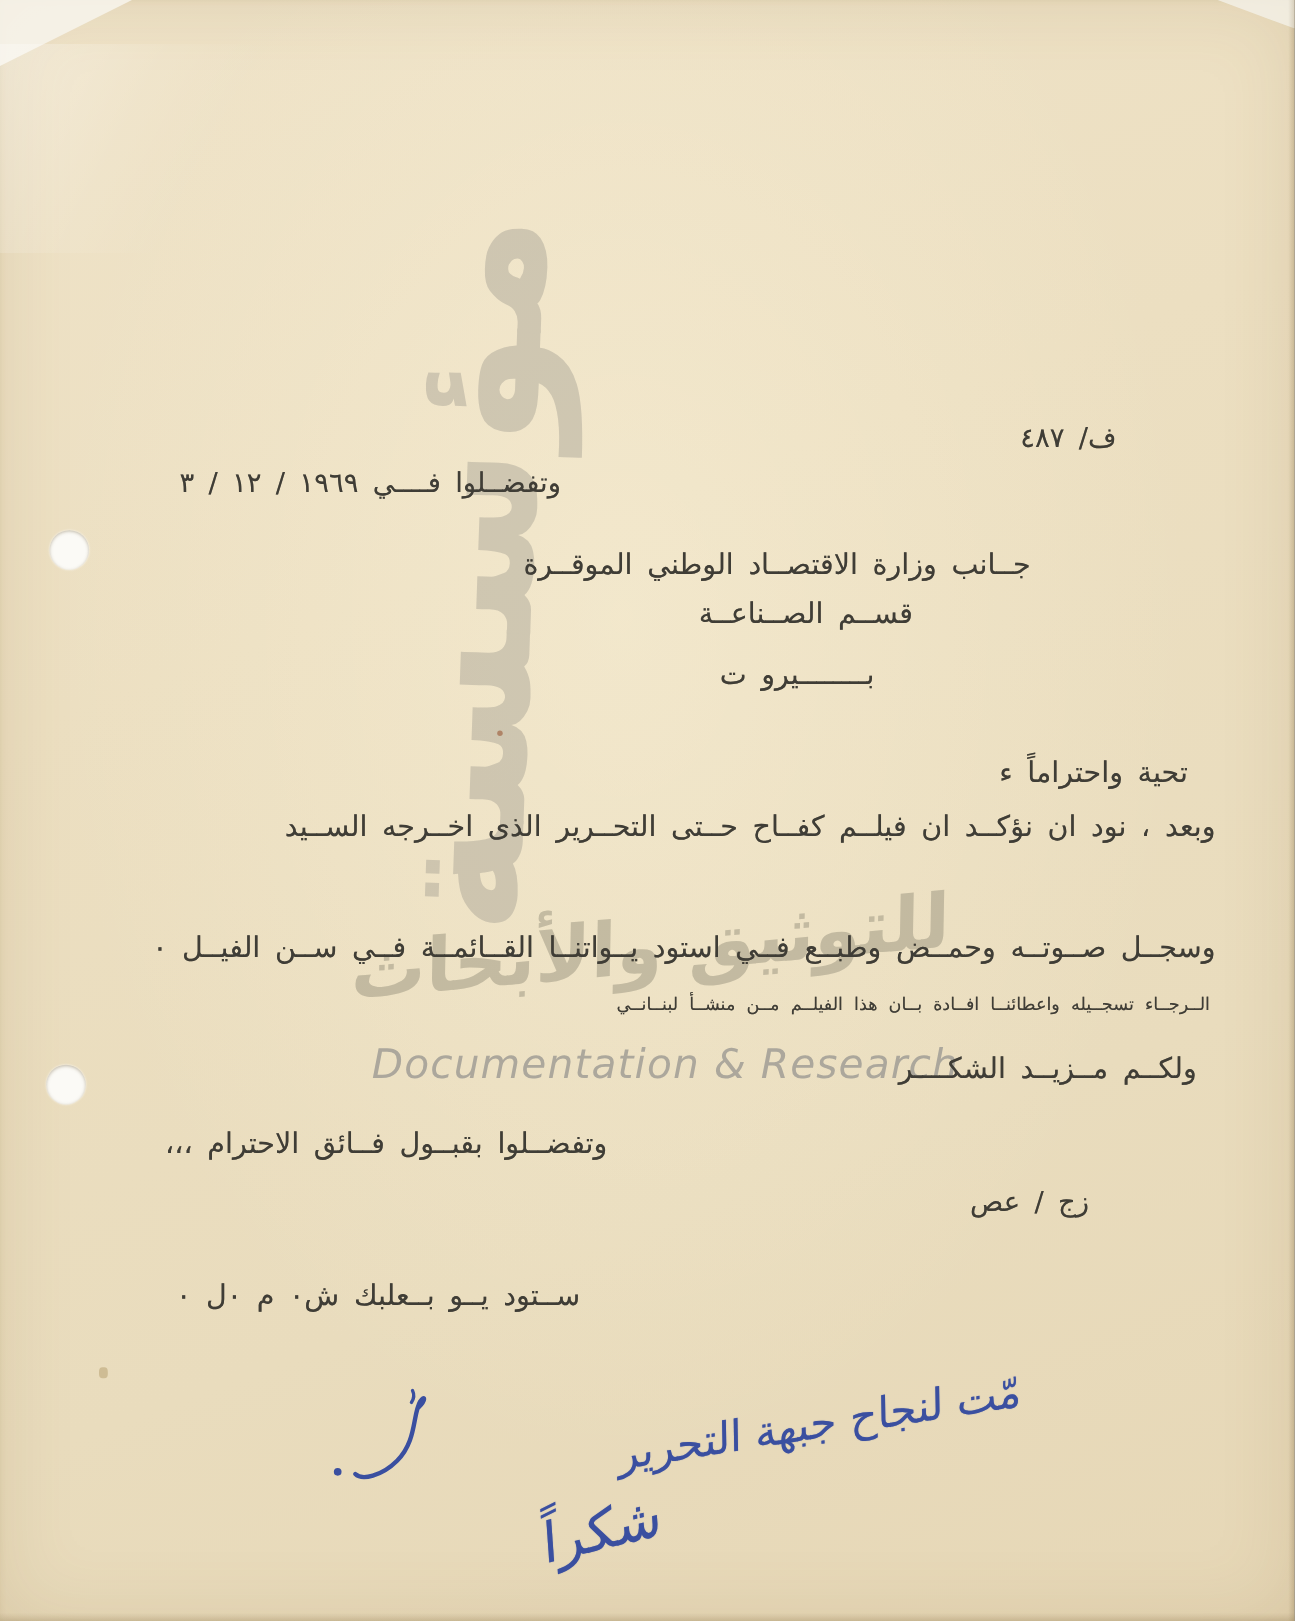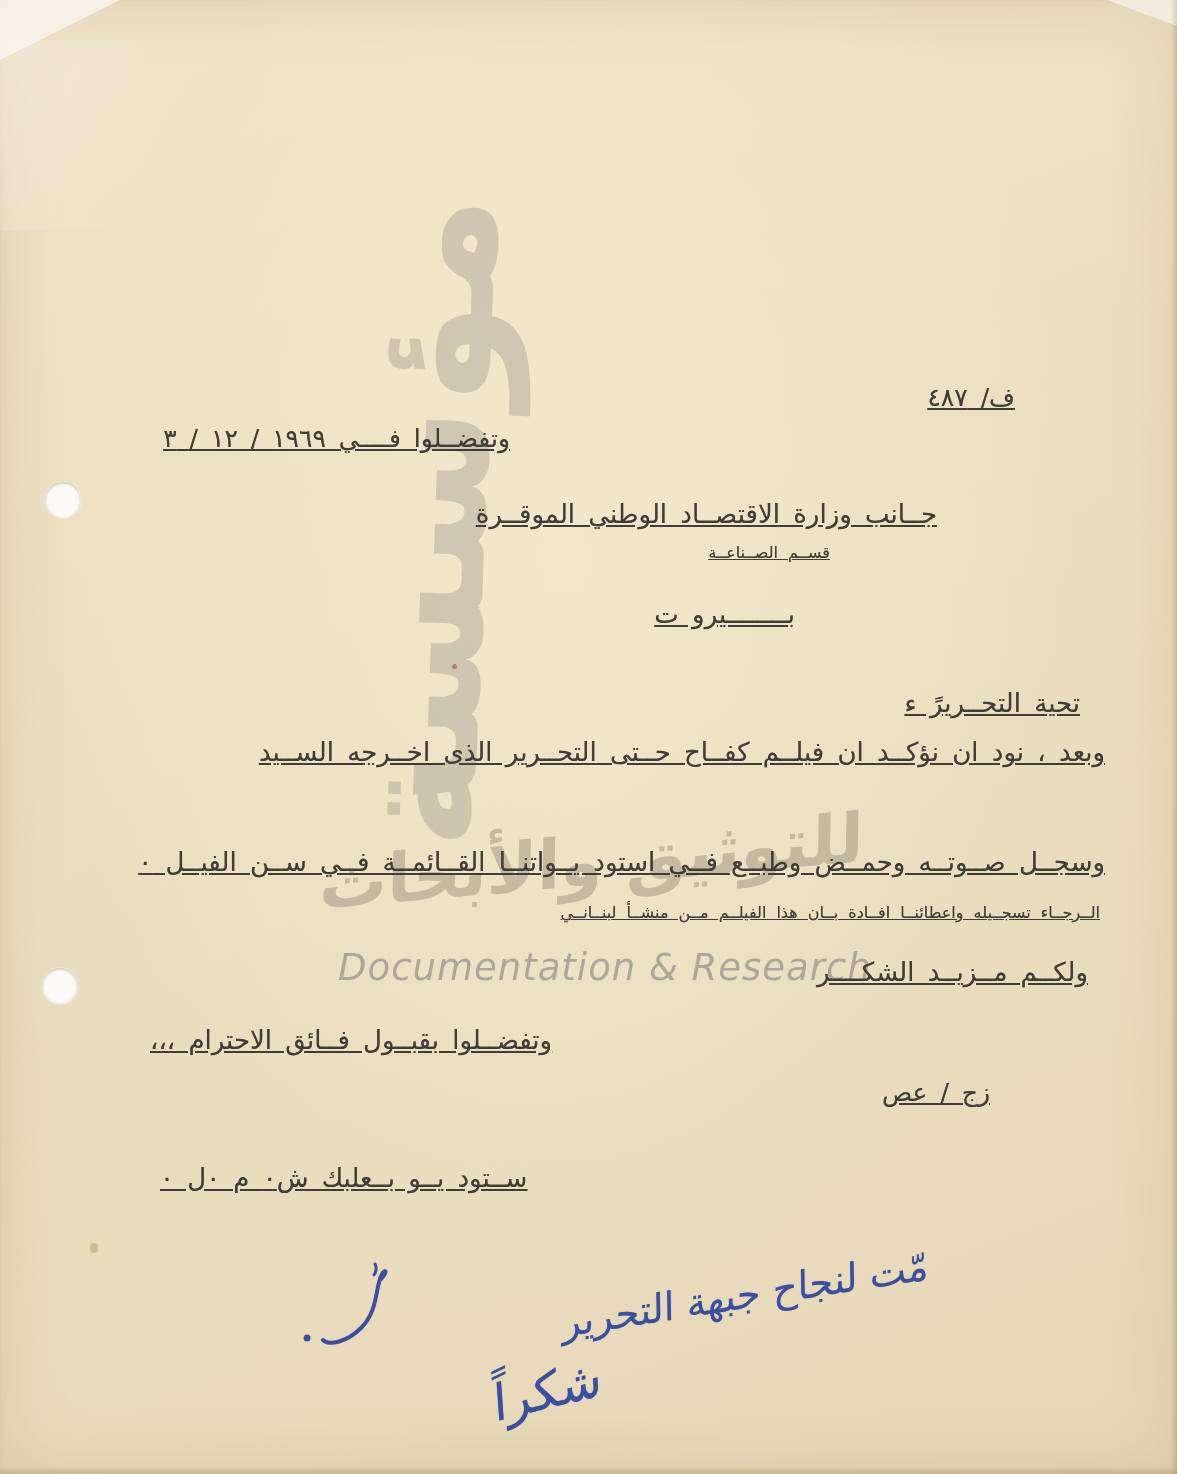--- a/index.html
+++ b/index.html
@@ -16,21 +16,20 @@
     color:#3c3a34;
   }
   .abs{position:absolute;}
   .typed{
     direction:rtl;
     white-space:nowrap;
     letter-spacing:.3px;
     word-spacing:5px;
     color:#3f3d36;
     text-shadow:0 0 .6px rgba(60,56,48,.55);
-    text-decoration:underline;
   }
   
   .wm{pointer-events:none;}
   .wm-vert{
     top:430px;left:430px;width:330px;height:520px;
     font-size:170px;line-height:1;
     color:#8f8c84;opacity:.34;
     transform:rotate(-88deg) ;
     transform-origin:50% 50%;
     white-space:nowrap;
@@ -100,24 +99,24 @@
   <div class="abs wm wm-en">Documentation &amp; Research</div>
 
   <div class="abs typed" style="top:383px;right:162px;font-size:25px;">ف/ ٤٨٧</div>
 
   <div class="abs typed" style="top:424px;right:667px;font-size:25px;">
     <span>وتفضــلوا فــــي</span>
     <span dir="ltr">١٩٦٩ / ١٢ / ٣</span>
   </div>
 
   <div class="abs typed" style="top:499px;right:240px;font-size:26px;">جــانب وزارة الاقتصــاد الوطني الموقــرة</div>
-  <div class="abs typed" style="top:543px;right:347px;font-size:16px;">قســم الصــناعــة</div>
+  <div class="abs typed" style="top:543px;right:347px;font-size:26px;">قســم الصــناعــة</div>
   <div class="abs typed" style="top:599px;right:382px;font-size:26px;">بــــــــيرو ت</div>
 
-  <div class="abs typed" style="top:688px;right:97px;font-size:26px;">تحية التحــريرً ء</div>
+  <div class="abs typed" style="top:688px;right:97px;font-size:26px;">تحية واحتراماً ء</div>
 
   <div class="abs typed" style="top:737px;right:72px;font-size:26px;">وبعد ، نود ان نؤكــد ان فيلــم كفــاح حــتى التحــرير الذى اخــرجه الســيد</div>
   <div class="abs typed" style="top:847px;right:72px;font-size:26px;text-align:center;">وسجــل صــوتــه وحمــض وطبــع فــي استود يــواتنــا القــائمــة فــي ســن الفيــل ٠</div>
 
   <div class="abs typed" style="top:903px;right:77px;font-size:16px;margin-left:21px;">الــرجــاء تسجــيله واعطائنــا افــادة بــان هذا الفيلــم مــن منشــأ لبنــانــي</div>
   <div class="abs typed" style="top:957px;right:89px;font-size:26px;">ولكــم مــزيــد الشكــــر</div>
 
   <div class="abs typed" style="top:1025px;left:150px;font-size:26px;">وتفضــلوا بقبــول فــائق الاحترام ،،،</div>
 
   <div class="abs typed" style="top:1078px;right:187px;font-size:25px;">زج / عص</div>

